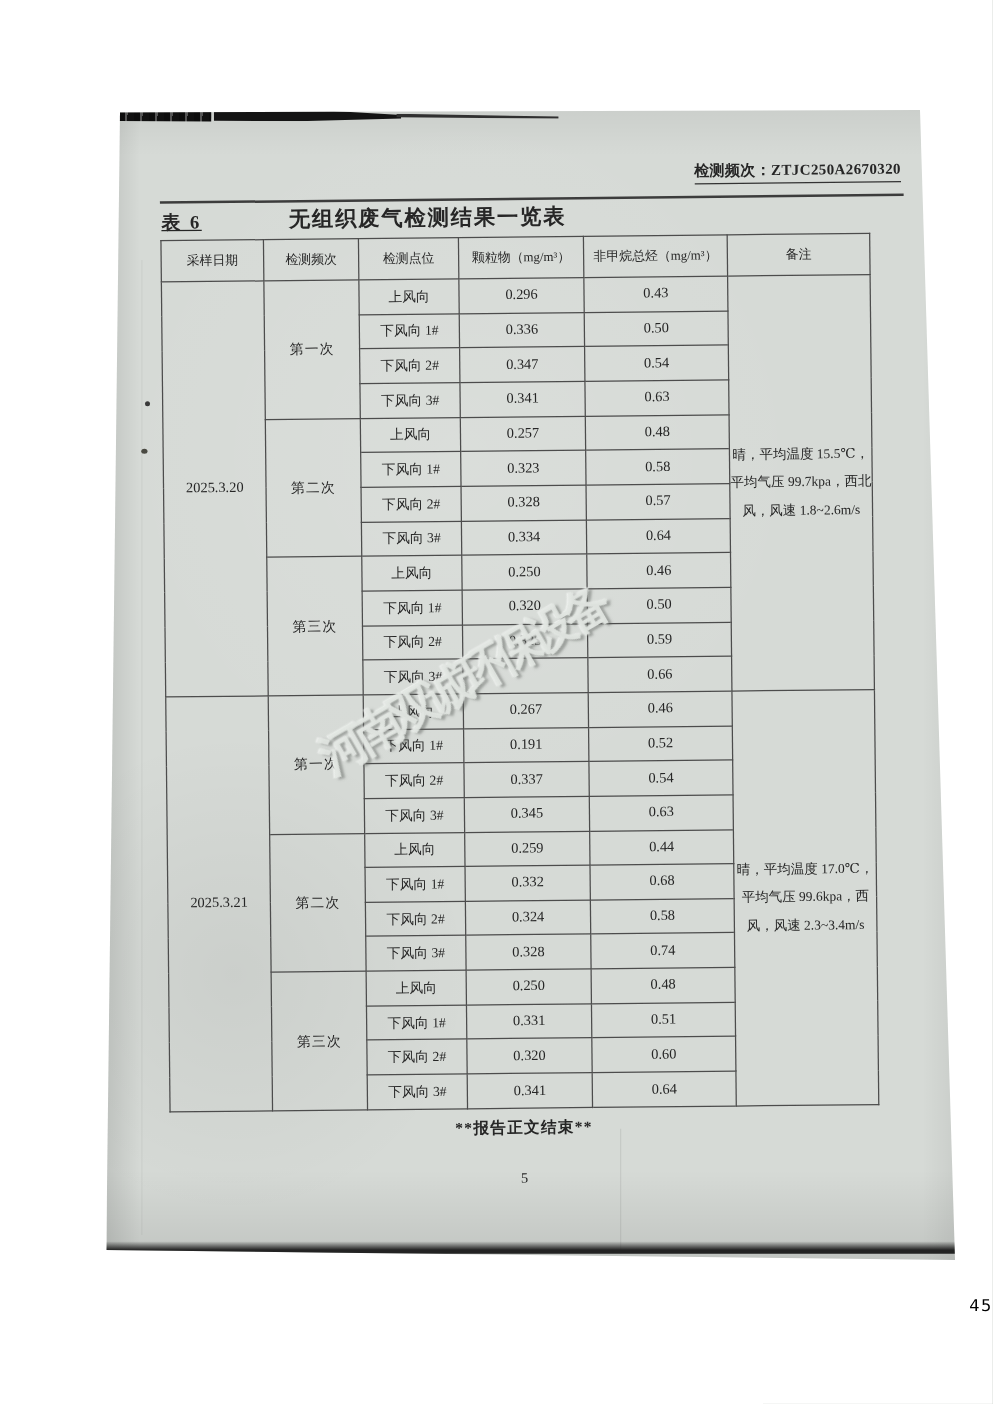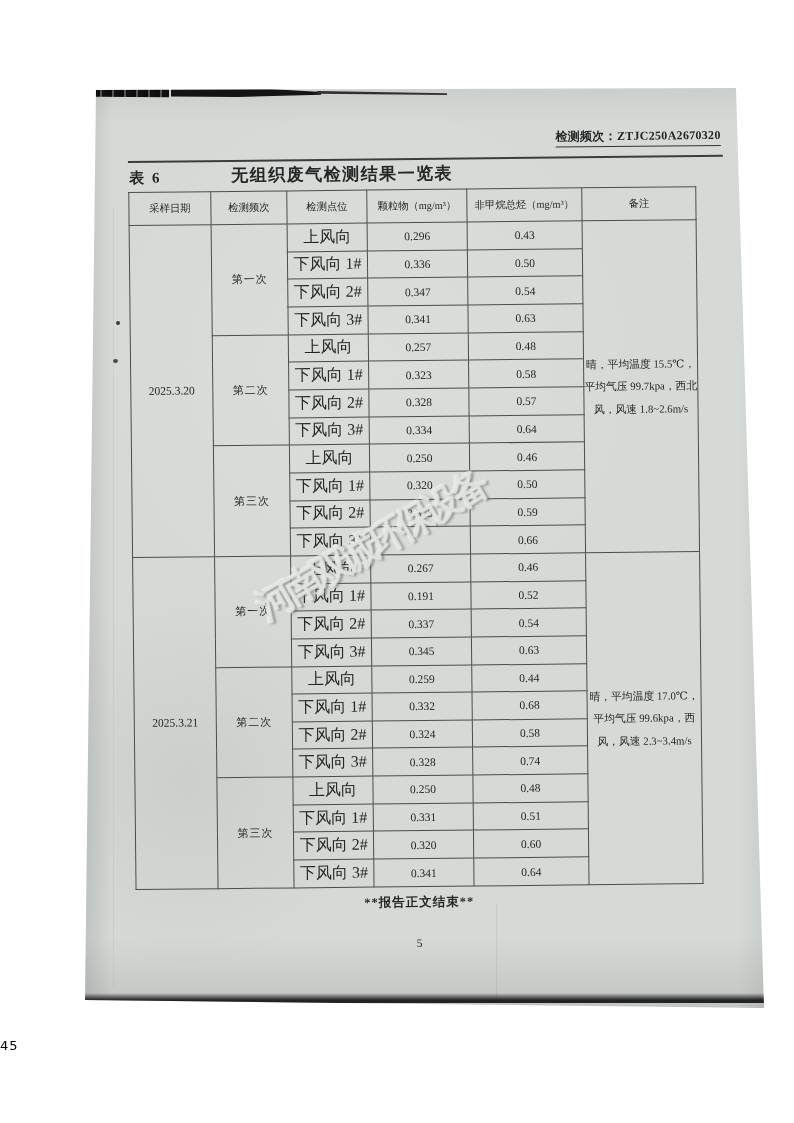--- a/index.html
+++ b/index.html
@@ -36,49 +36,49 @@
   .bottom-edge { position:absolute; left:0; top:905px; width:680px; height:10px;
     background:linear-gradient(to bottom, rgba(0,0,0,0), #232323 70%); }
 
   
   .content { position:absolute; left:0; top:0; width:680px; height:922px;
     transform:rotate(-0.6deg); color:#262626; z-index:2; }
 
   .report-no { position:absolute; top:42px; right:40px; font-size:12px; font-weight:bold;
     letter-spacing:0.3px; border-bottom:1.3px solid #333; padding-bottom:1px; }
   .top-rule { position:absolute; left:47px; top:70px; width:595px; height:2px; background:#3c3c3c; }
-  .table-label { position:absolute; left:48px; top:78px; font-size:15px; font-weight:bold; letter-spacing:2px; }
+  .table-label { position:absolute; left:48px; top:78px; font-size:15px; font-weight:bold; letter-spacing:2px;text-decoration:underline; }
   .table-title { position:absolute; left:150px; top:74px; font-size:17px; font-weight:bold; letter-spacing:1.5px; }
 
   table.results { position:absolute; left:47px; top:101px; width:567px; height:698px;
     border-collapse:collapse; table-layout:fixed; }
   .results th, .results td { border:1px solid #4c4c4c; text-align:center; vertical-align:middle;
     padding:0; font-weight:normal; color:#262626; }
   .results thead tr { height:33px; }
   .results th { font-size:10.3px; white-space:nowrap; overflow:visible; }
   .date-cell { font-size:11.5px; }
   .session-cell { font-size:11px; letter-spacing:1px; }
-  .point-cell { font-size:16px; }
+  .point-cell { font-size:11px; }
   .pm-cell, .nmhc-cell { font-size:11.5px; }
   .remark-cell { font-size:10.8px; line-height:2.05; padding:0 5px; }
 
   .end-line { position:absolute; left:47px; top:806px; width:567px; text-align:center;
     font-size:12.5px; font-weight:bold; letter-spacing:1px; }
   .scan-pageno { position:absolute; left:47px; top:849px; width:567px; text-align:center; font-size:11.5px; }
 
   
   .watermark { position:absolute; left:185px; top:498px; height:42px; line-height:42px;
     font-size:38px; font-weight:bold; letter-spacing:-6px; white-space:nowrap;
     transform:rotate(-30deg); transform-origin:left bottom;
     color:rgba(226,230,226,0.92);
     text-shadow:2px 2px 2px rgba(96,100,96,0.5), -1px -1px 1px rgba(242,244,242,0.85);
     filter:blur(0.4px); z-index:3;
     font-family:"Liberation Sans","DejaVu Sans",sans-serif; }
 
-  .doc-pageno { position:absolute; left:0; top:1038px; width:794px; text-align:left;
+  .doc-pageno { position:absolute; left:0; top:1038px; width:794px; text-align:right;
     font-size:13px; font-family:"DejaVu Sans",sans-serif; color:#000; letter-spacing:1px; }
 </style>
 </head>
 <body>
 
 <div class="page">
   <div class="scan">
 
     <div class="art1"></div>
     <div class="art2"></div>

